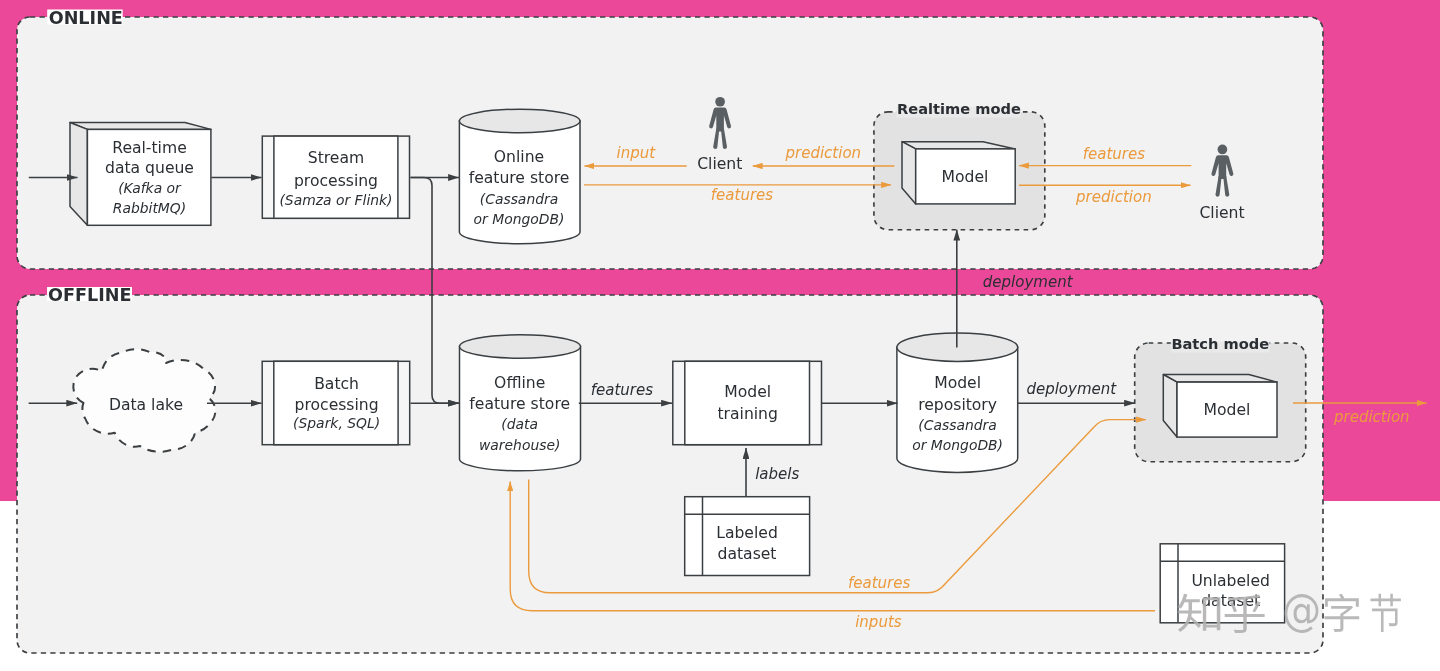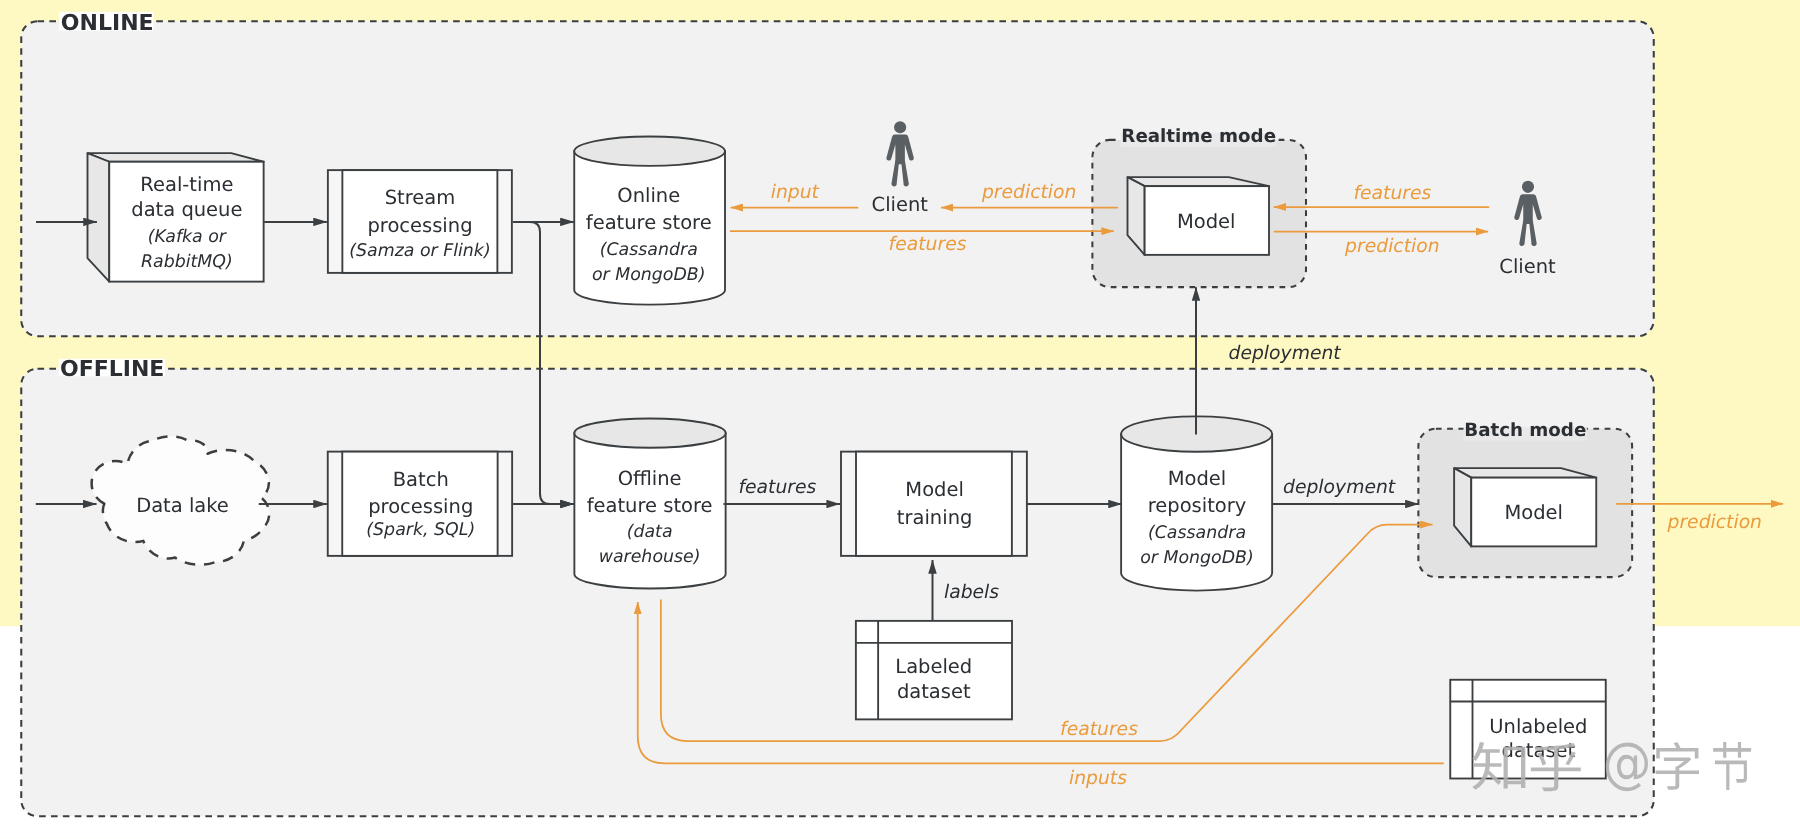--- a/index.html
+++ b/index.html
@@ -1,18 +1,18 @@
 <!DOCTYPE html>
 <html><head>
 <meta charset="utf-8">
 <style>
   html,body{margin:0;padding:0;background:#ffffff;}
   body{width:1440px;height:671px;overflow:hidden;
        font-family:"DejaVu Sans",sans-serif;}
-  #stage{position:relative;width:1440px;height:501px;background:#fef9c3;}
+  #stage{position:relative;width:1440px;height:501px;background:#ec4899;}
   svg#diagram{position:absolute;left:0;top:0;display:block;}
   .nd{font-family:"DejaVu Sans",sans-serif;font-size:15.6px;fill:#2b2f33;}
   .nd-sub{font-family:"DejaVu Sans",sans-serif;font-size:13.9px;font-style:italic;fill:#2b2f33;}
   .panel-title{font-family:"DejaVu Sans",sans-serif;font-size:17.6px;font-weight:bold;fill:#2b2f33;}
   .group-title{font-family:"DejaVu Sans",sans-serif;font-size:14.6px;font-weight:bold;fill:#2b2f33;}
   .edge-lbl{font-family:"DejaVu Sans",sans-serif;font-size:15px;font-style:italic;fill:#2b2f33;}
   .edge-lbl-o{font-family:"DejaVu Sans",sans-serif;font-size:15px;font-style:italic;fill:#eb9a3c;}
 </style>
 </head>
 <body>

